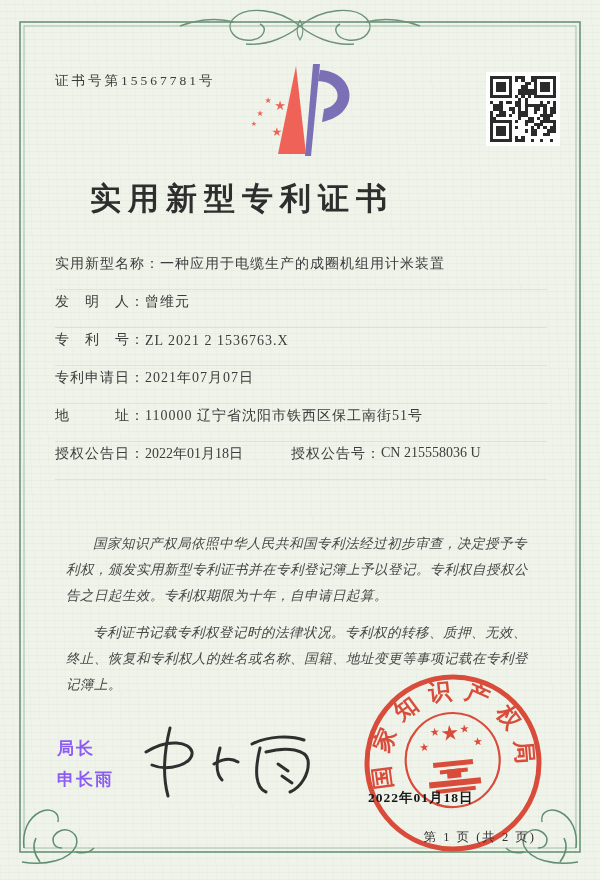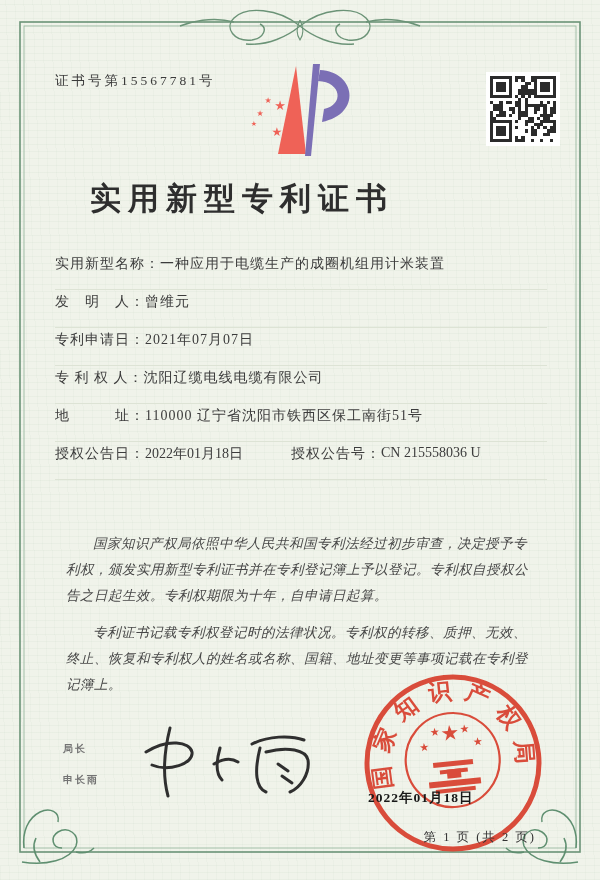--- a/index.html
+++ b/index.html
@@ -51,22 +51,22 @@
   .grant-spacer{flex:0 0 48px;}
 
   .paragraphs{
     left:55px;top:520px;width:494px;
     font-size:13.5px;line-height:26px;color:#474747;
     font-style:italic;
   }
   .paragraphs p{margin:11px;text-indent:2em;letter-spacing:.5px;}
 
   .commissioner{
-    left:57px;top:733px;font-size:10px;color:#737373;line-height:31px;
-    font-weight:600;letter-spacing:2px;margin-left:6px;
+    left:57px;top:733px;font-size:17px;color:#8b5cf6;line-height:31px;
+    font-weight:600;letter-spacing:2px;
   }
 
   .signature{left:128px;top:712px;}
 
   .seal{left:358px;top:668px;transform:rotate(-6deg);opacity:.93;}
   .seal-date{
     left:368px;top:789px;font-size:13.5px;font-weight:bold;color:#181818;
     letter-spacing:1px;z-index:5;white-space:nowrap;
   }
 
@@ -579,26 +579,26 @@
 <div class="abs fields">
   <div class="field-row">
     <span class="field-label">实用新型名称：</span>
     <span class="field-value">一种应用于电缆生产的成圈机组用计米装置</span>
   </div>
   <div class="field-row">
     <span class="field-label">发　明　人：</span>
     <span class="field-value">曾维元</span>
   </div>
   <div class="field-row">
+    <span class="field-label">专　利　号：</span>
+    <span class="field-value">ZL 2021 2 1536763.X</span>
+  </div>
+  <div class="field-row">
     <span class="field-label">专利申请日：</span>
     <span class="field-value">2021年07月07日</span>
-  </div>
-  <div class="field-row">
-    <span class="field-label">专 利 权 人：</span>
-    <span class="field-value">沈阳辽缆电线电缆有限公司</span>
   </div>
   <div class="field-row">
     <span class="field-label">地　　　址：</span>
     <span class="field-value">110000 辽宁省沈阳市铁西区保工南街51号</span>
   </div>
   <div class="field-row grant-row">
     <span class="grant-pair">
       <span class="field-label">授权公告日：</span>
       <span>2022年01月18日</span>
     </span>

